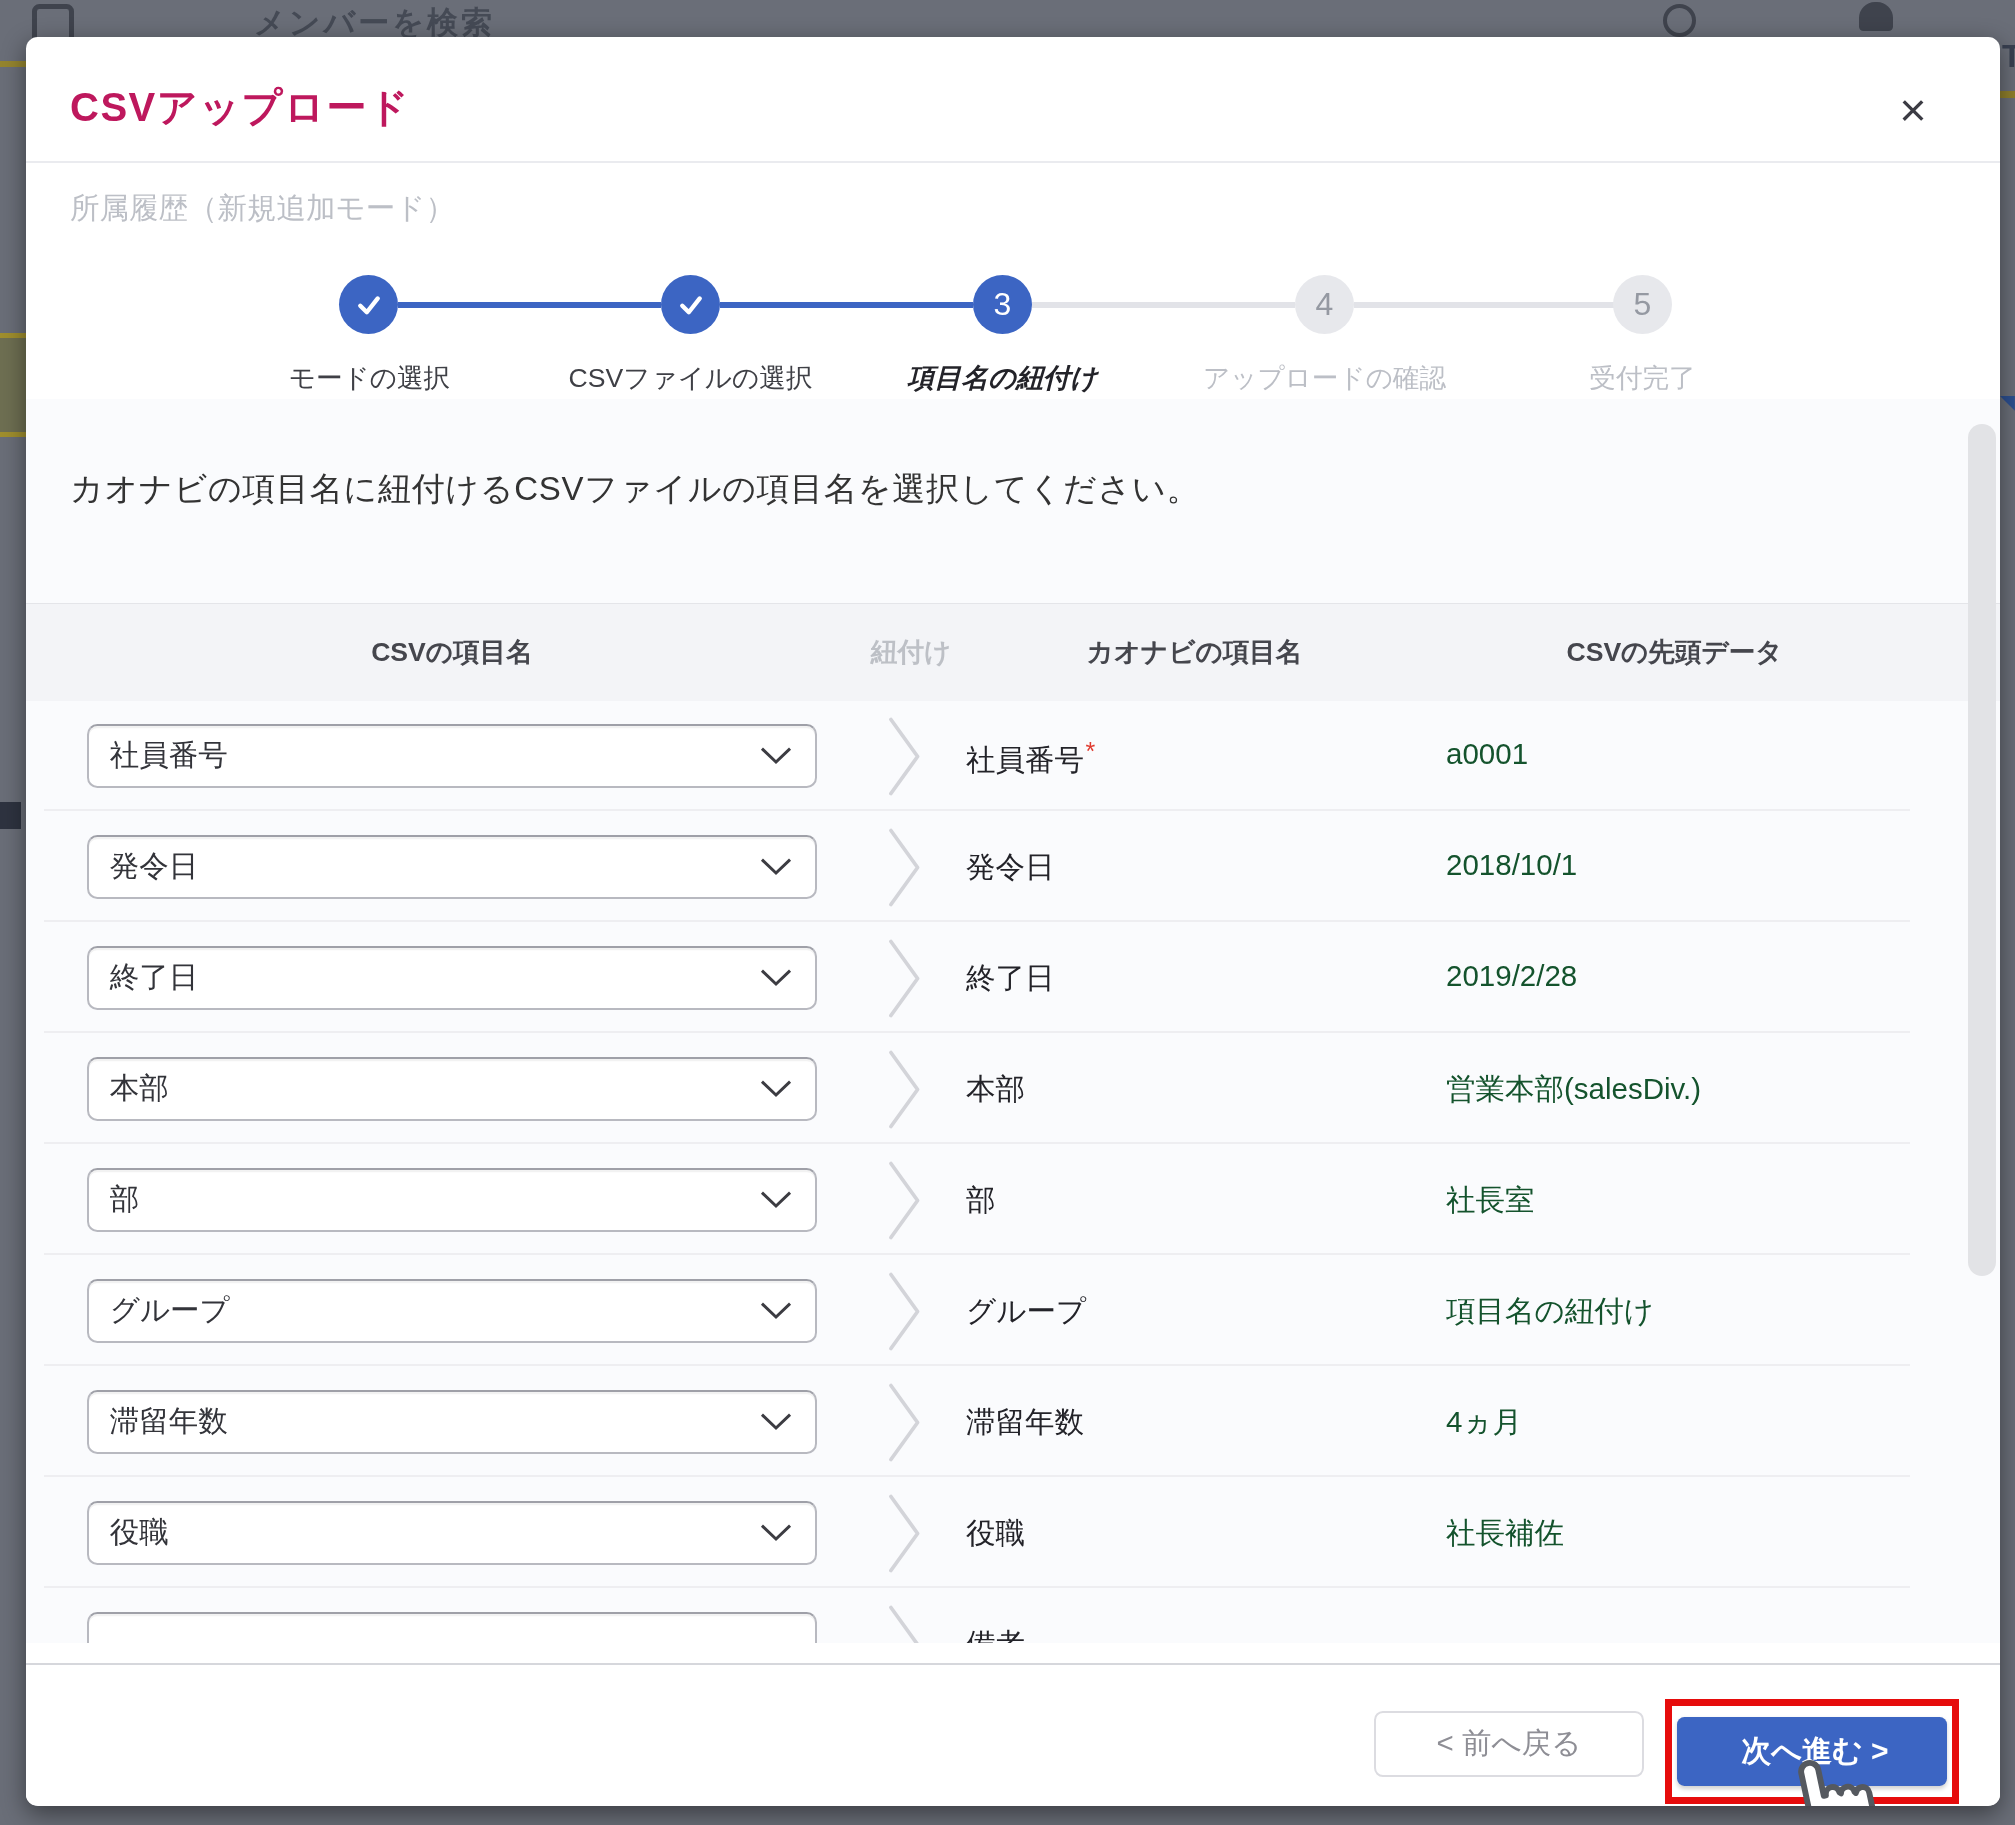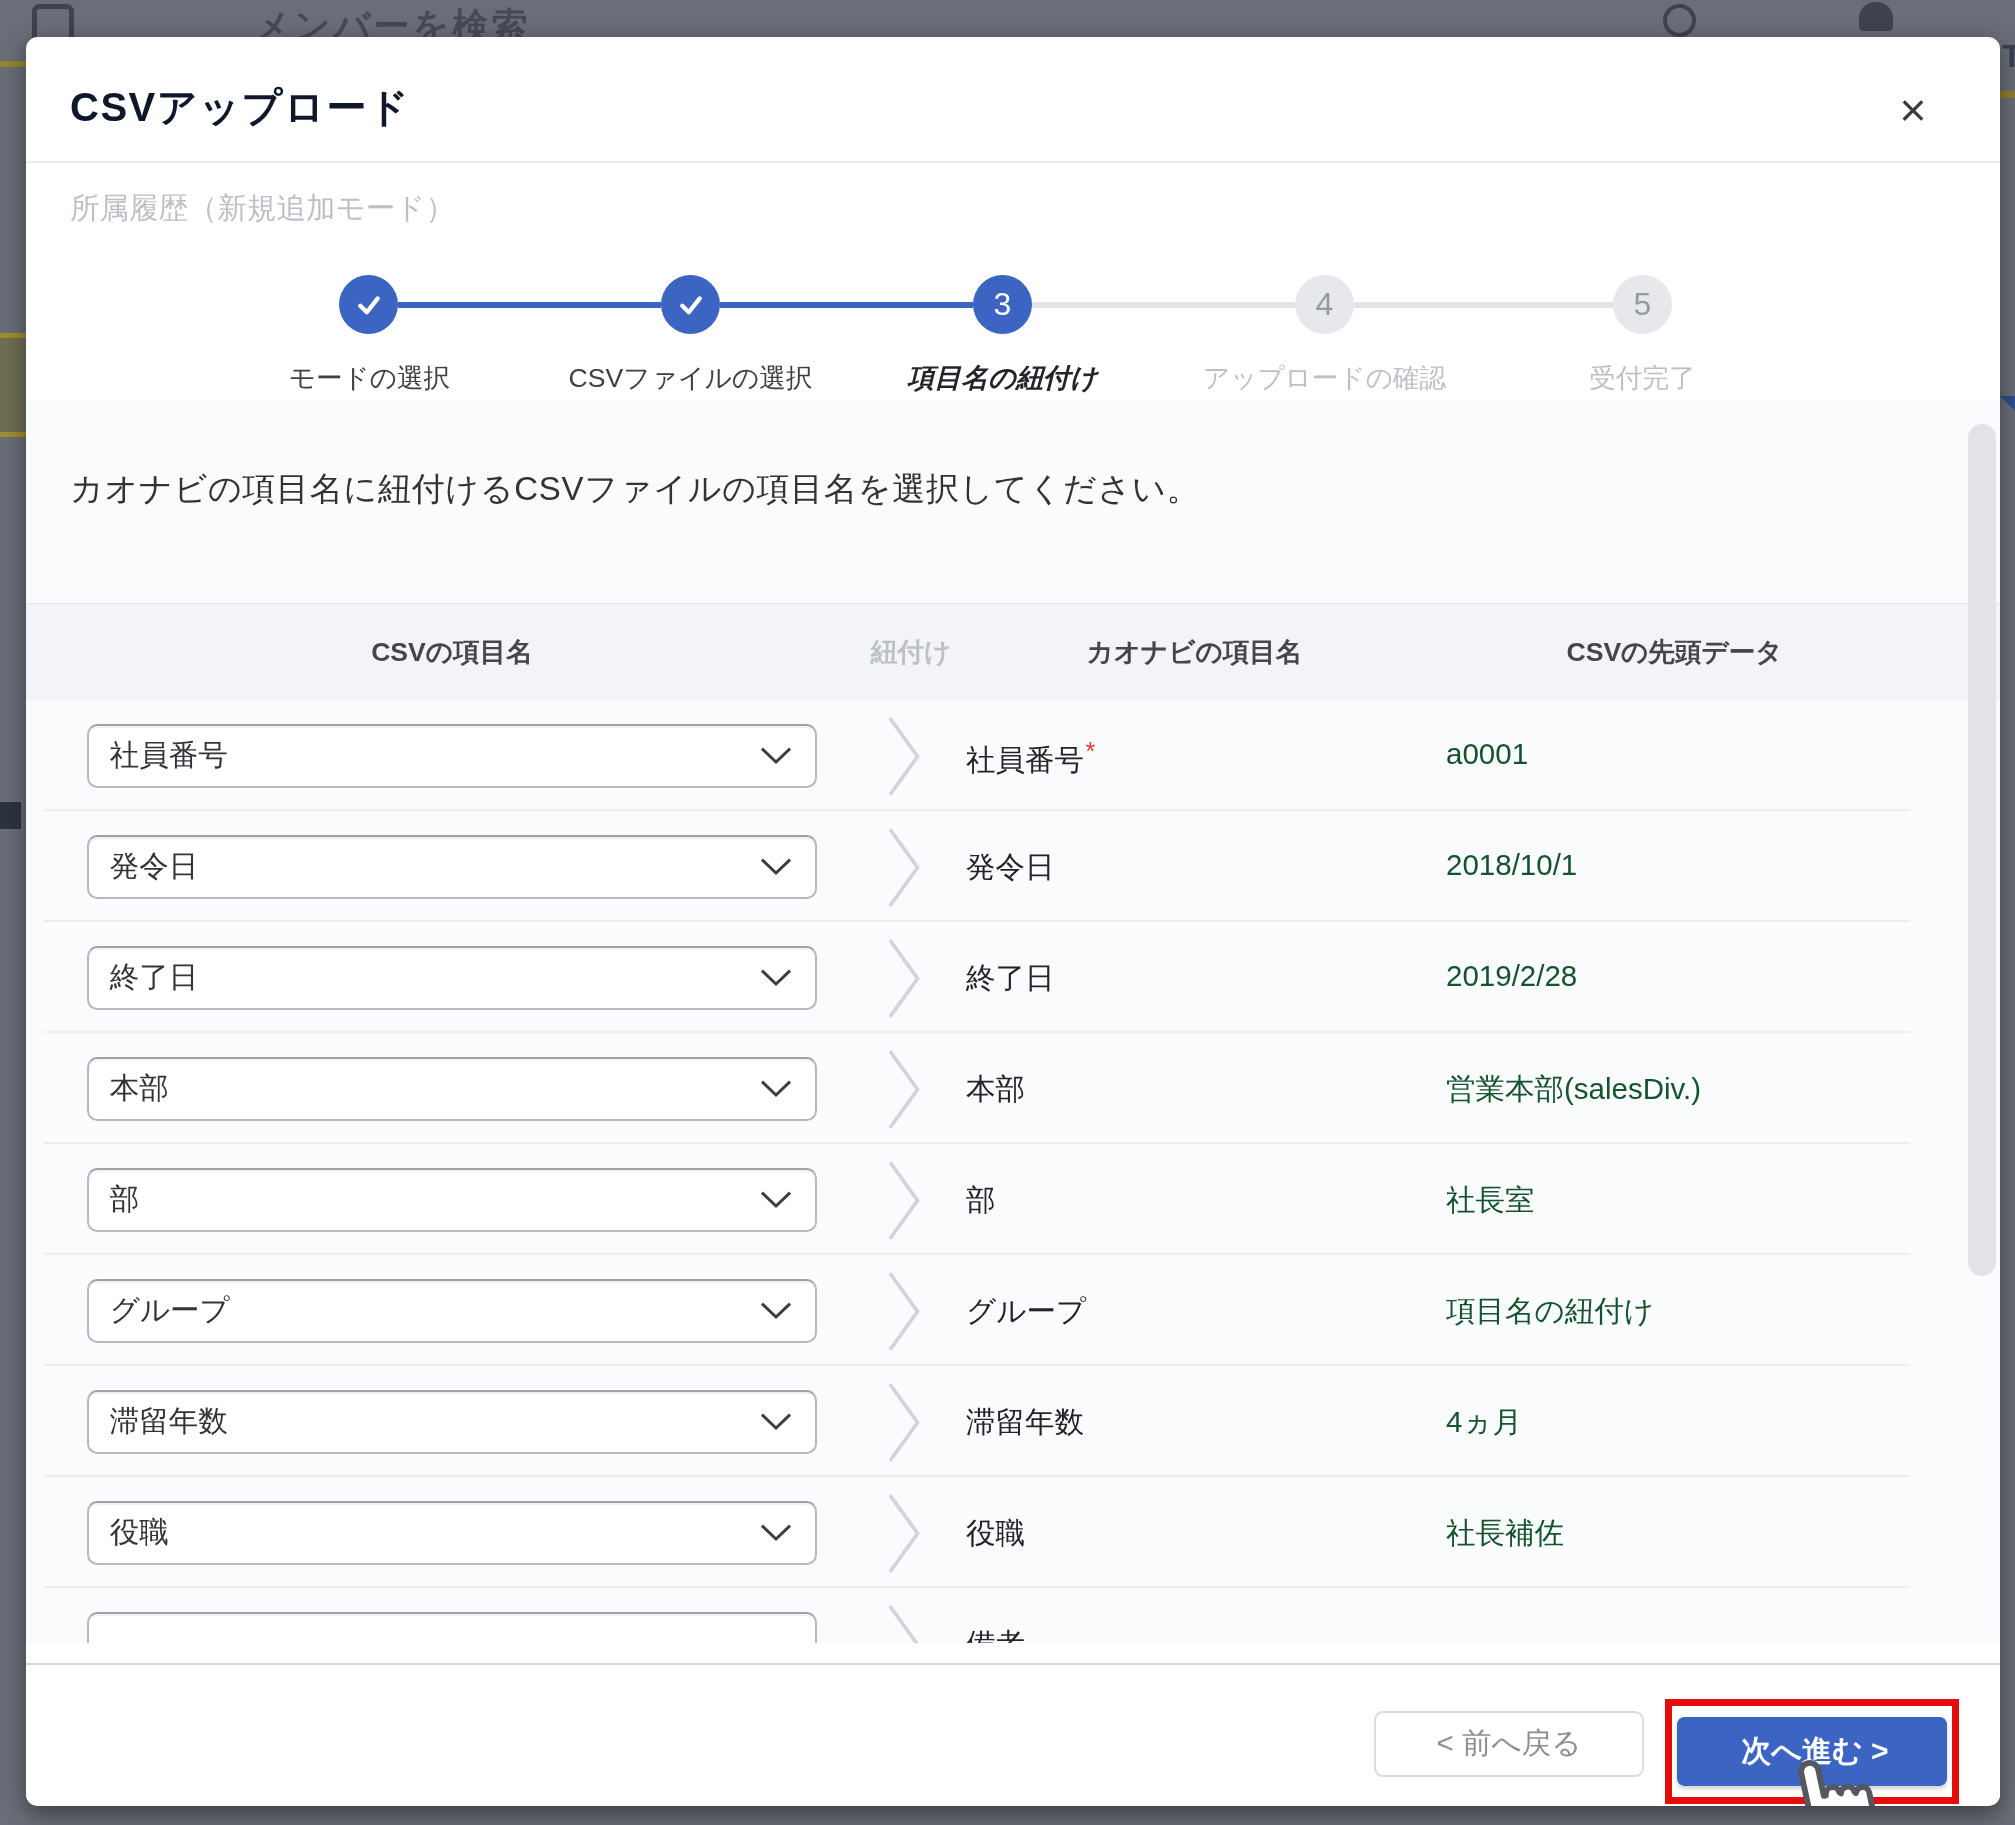--- a/index.html
+++ b/index.html
@@ -4,37 +4,37 @@
 <style>
   html,body{margin:0;padding:0;}
   body{
     width:2015px;height:1825px;position:relative;overflow:hidden;
     background:#6a6e78;
     font-family:"Liberation Sans","DejaVu Sans",sans-serif;
     color:#33343a;
   }
   
   .bk-gear{position:absolute;left:32px;top:4.4px;width:32px;height:29.5px;border:5.2px solid #3f434d;border-radius:7.4px;}
-  .bk-search-text{position:absolute;left:254px;top:1.5px;font-size:36px;font-weight:bold;color:#454a55;letter-spacing:3px;}
+  .bk-search-text{position:absolute;left:254px;top:1.5px;font-size:31px;font-weight:bold;color:#454a55;letter-spacing:3px;}
   .bk-mag{position:absolute;left:1663px;top:4.4px;width:25px;height:25px;border:4.4px solid #3f434d;border-radius:50%;}
   .bk-bell{position:absolute;left:1859px;top:1.5px;width:34px;height:29.5px;background:#3f434d;border-radius:16px 16px 4.4px 4.4px;}
   .bk-yline{position:absolute;left:0;top:61px;width:26px;height:5.9px;background:#95852f;}
   .bk-olive{position:absolute;left:0;top:333px;width:26px;height:94px;background:#6e6f52;border-top:5.2px solid #a08f2e;border-bottom:5.2px solid #a08f2e;}
   .bk-glyph{position:absolute;left:0;top:802px;width:20.7px;height:26.6px;background:#2e3340;}
   .bk-t{position:absolute;left:2002px;top:38px;font-size:32px;font-weight:bold;color:#394051;}
   .bk-oline{position:absolute;left:2000px;top:91px;width:14.8px;height:7.4px;background:#8f7f2c;}
   .bk-wedge{position:absolute;left:2000px;top:396px;width:14.8px;height:14.8px;background:#2c4f8f;clip-path:polygon(0 0,100% 0,100% 100%);}
 
   
   .modal{
     position:absolute;left:26px;top:37px;width:1974px;height:1769px;
     background:#fff;border-radius:11.8px;box-shadow:0 7.4px 25px rgba(0,0,0,.45);
     overflow:hidden;
   }
-  .m-title{position:absolute;left:44px;top:43px;font-size:40px;font-weight:bold;color:#0f172a;letter-spacing:1.5px;}
+  .m-title{position:absolute;left:44px;top:43px;font-size:40px;font-weight:bold;color:#be185d;letter-spacing:1.5px;}
   .m-close{position:absolute;left:1850px;top:35px;width:74px;height:74px;font-size:47px;color:#3c3c44;
     display:flex;align-items:center;justify-content:center;cursor:pointer;}
   .m-divider{position:absolute;left:0;top:124px;width:100%;height:1.5px;background:#eaebef;}
   .m-subtitle{position:absolute;left:44px;top:152px;font-size:29.5px;color:#bcbfc6;}
 
   
   .step-line{position:absolute;top:265px;height:5.9px;}
   .step-line.blue{background:#3c65c3;}
   .step-line.gray{background:#e2e3e8;}
   .step-circle{position:absolute;top:238px;width:59px;height:59px;border-radius:50%;

